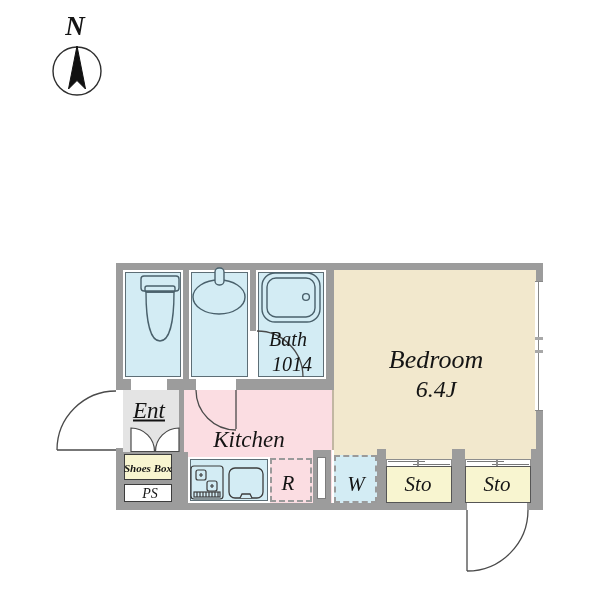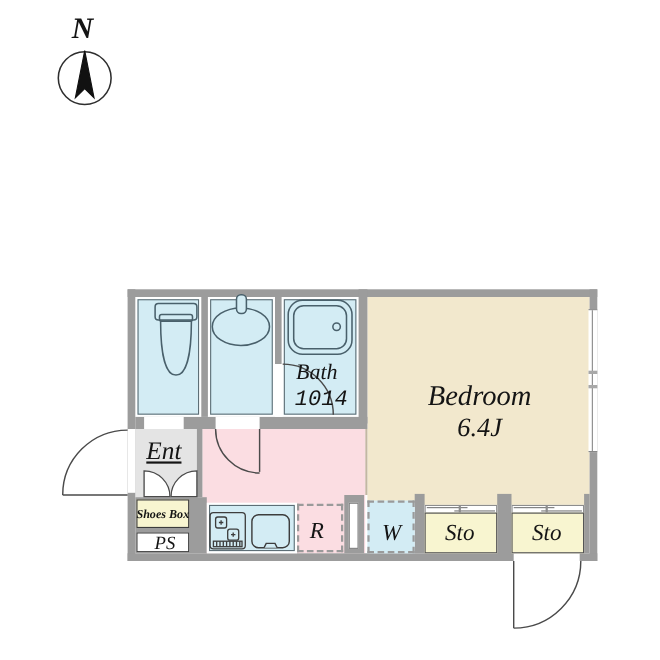--- a/index.html
+++ b/index.html
@@ -167,31 +167,32 @@
 
     <g fill="#ffffff" stroke="#4a4a4a" stroke-width="1.2">
       <path d="M131,451.5 L131,428 A23.5,23.5 0 0 1 154.5,451.5 Z"></path>
       <path d="M179,451.5 L179,428 A23.5,23.5 0 0 0 155.5,451.5 Z"></path>
     </g>
   </svg>
 
   <div class="lbl" style="left:75px;top:26px;font-size:27px;font-weight:700;">N</div>
 
   <div class="lbl" style="left:288px;top:339px;font-size:20px;">Bath</div>
-  <div class="lbl" style="left:292px;top:364px;font-size:20px;font-family:Liberation Mono, monospace;">1014</div>
+  <div class="lbl" style="left:292px;top:364px;font-size:20px;">1014</div>
 
   <div class="lbl" style="left:436px;top:360px;font-size:26px;text-align:center;">Bedroom</div>
   <div class="lbl" style="left:436px;top:389px;font-size:24px;">6.4J</div>
 
   <div class="lbl" style="left:149px;top:410px;font-size:23px;text-decoration:underline;">Ent</div>
 
+  <div class="lbl" style="left:249px;top:439px;font-size:23px;">Kitchen</div>
 
   <div class="lbl" style="left:148px;top:468px;font-size:11px;font-weight:700;">Shoes Box</div>
 
-  <div class="lbl" style="left:150px;top:494px;font-size:17px;">PS</div>
+  <div class="lbl" style="left:150px;top:494px;font-size:14px;">PS</div>
 
   <div class="lbl" style="left:288px;top:483px;font-size:21px;">R</div>
 
   <div class="lbl" style="left:356px;top:484px;font-size:21px;">W</div>
 
   <div class="lbl" style="left:418px;top:484px;font-size:21px;">Sto</div>
 
   <div class="lbl" style="left:497px;top:484px;font-size:21px;">Sto</div>
 </div>
 

